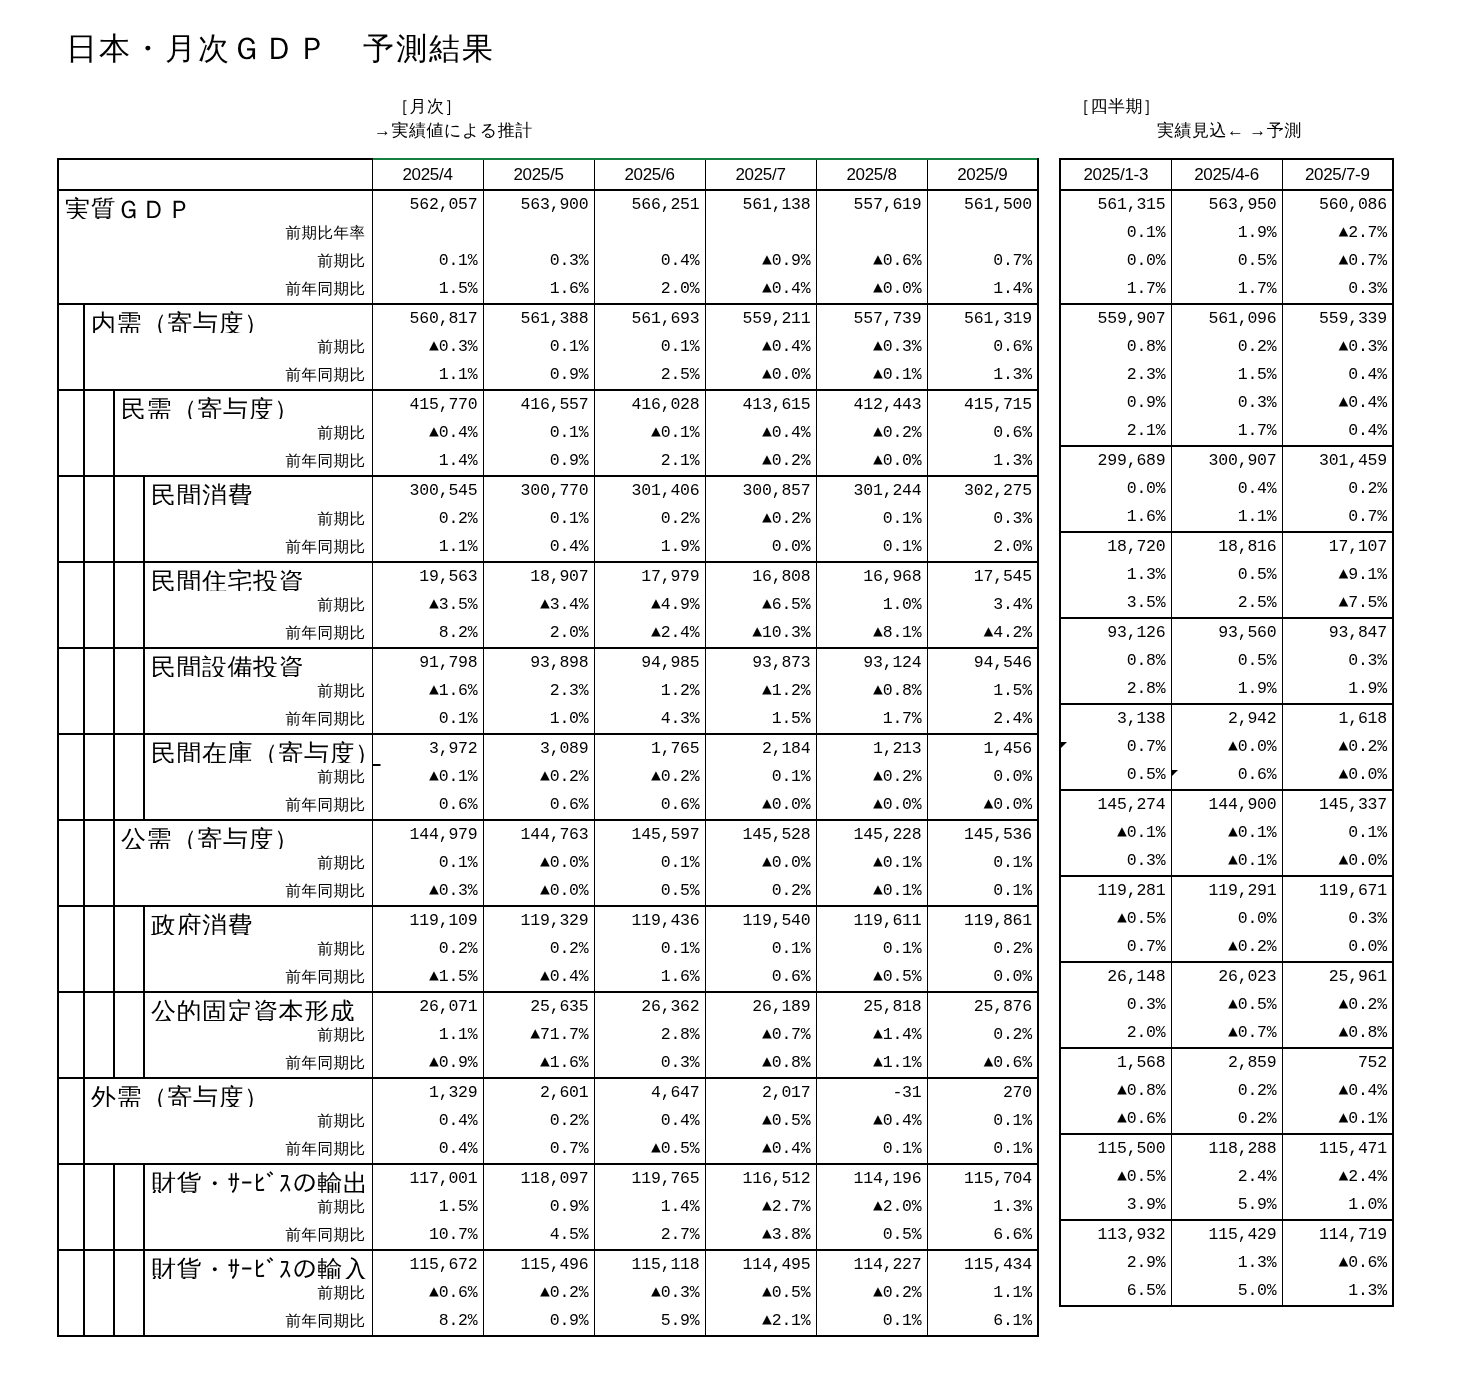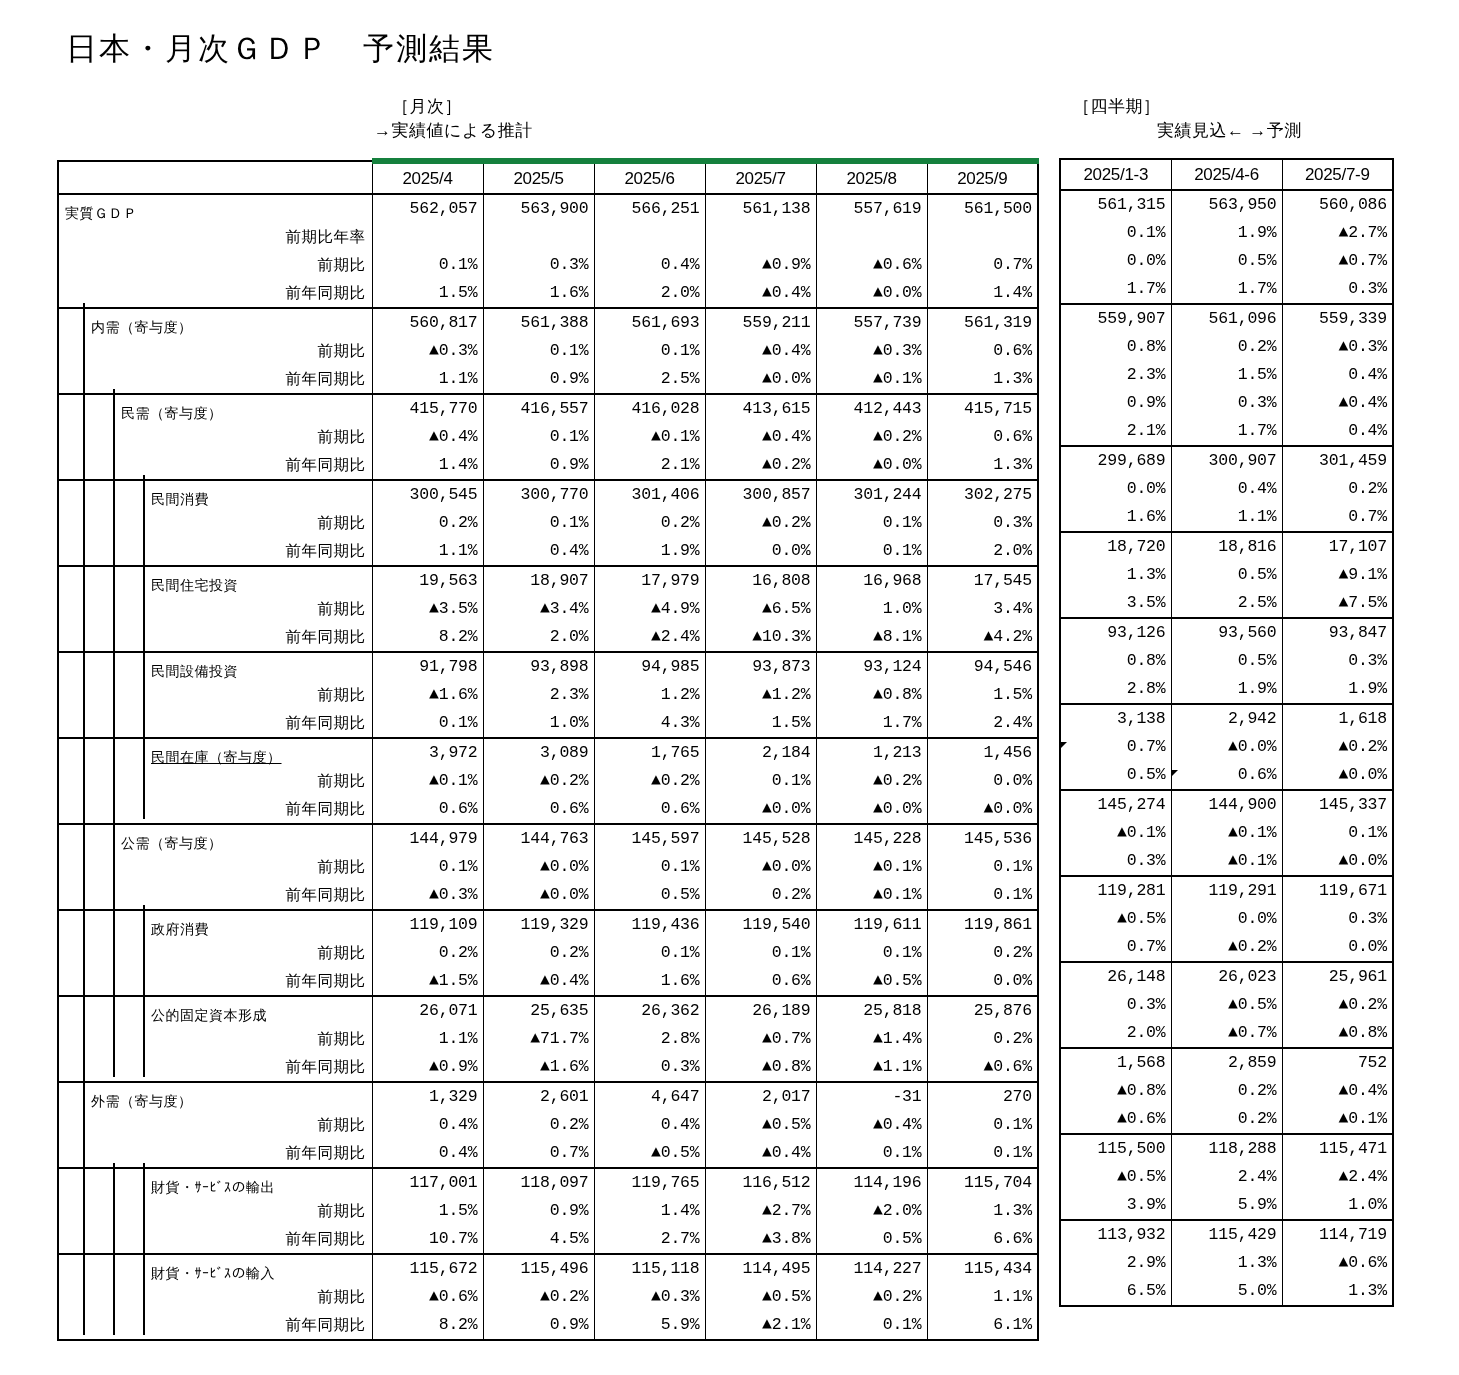--- a/index.html
+++ b/index.html
@@ -51,21 +51,21 @@
   .hrow td{
     text-align:center;
     font-family:"Liberation Sans","DejaVu Sans",sans-serif;
     font-size:17px;
     letter-spacing:-0.3px;
     height:29px;line-height:29px;
     border-bottom:2px solid #000;
   }
   .hrow td.c-val,.hrow td.c-qval{border-left:1px solid #000;}
   #tbl-left .hrow td.c-label{border-left:2px solid #000;border-top:2px solid #000;}
-  #tbl-left .hrow td.c-val{border-top:6px solid #15803d;margin-top:32px;}
+  #tbl-left .hrow td.c-val{border-top:2px solid #15803d;margin-top:32px;}
   #tbl-left .hrow td:last-child{border-right:2px solid #000;}
   #tbl-right .hrow td{border-top:2px solid #000;}
   #tbl-right .hrow td:first-child{border-left:2px solid #000;}
   #tbl-right .hrow td:last-child{border-right:2px solid #000;}
 
   
   td.v{
     text-align:right;
     padding-right:5px;
     border-left:1px solid #000;
@@ -79,21 +79,21 @@
   td.lbl{
     border-left:2px solid #000;
     position:relative;
     font-family:"Liberation Sans","DejaVu Sans",sans-serif;
   }
   td.lbl .inner{position:relative;height:28px;}
 
   
   .head{
     position:absolute;top:4px;height:28px;line-height:28px;
-    font-size:14px;white-space:pre;letter-spacing:0.5px;text-align:right;
+    font-size:25px;white-space:pre;letter-spacing:0.5px;text-align:right;
   }
   .sub{
     position:absolute;right:6px;top:0;height:28px;line-height:28px;
     font-size:15.5px;white-space:pre;letter-spacing:0.5px;
   }
 
   
   .guide{position:absolute;width:2px;background:#000;left:0;}
 
   

